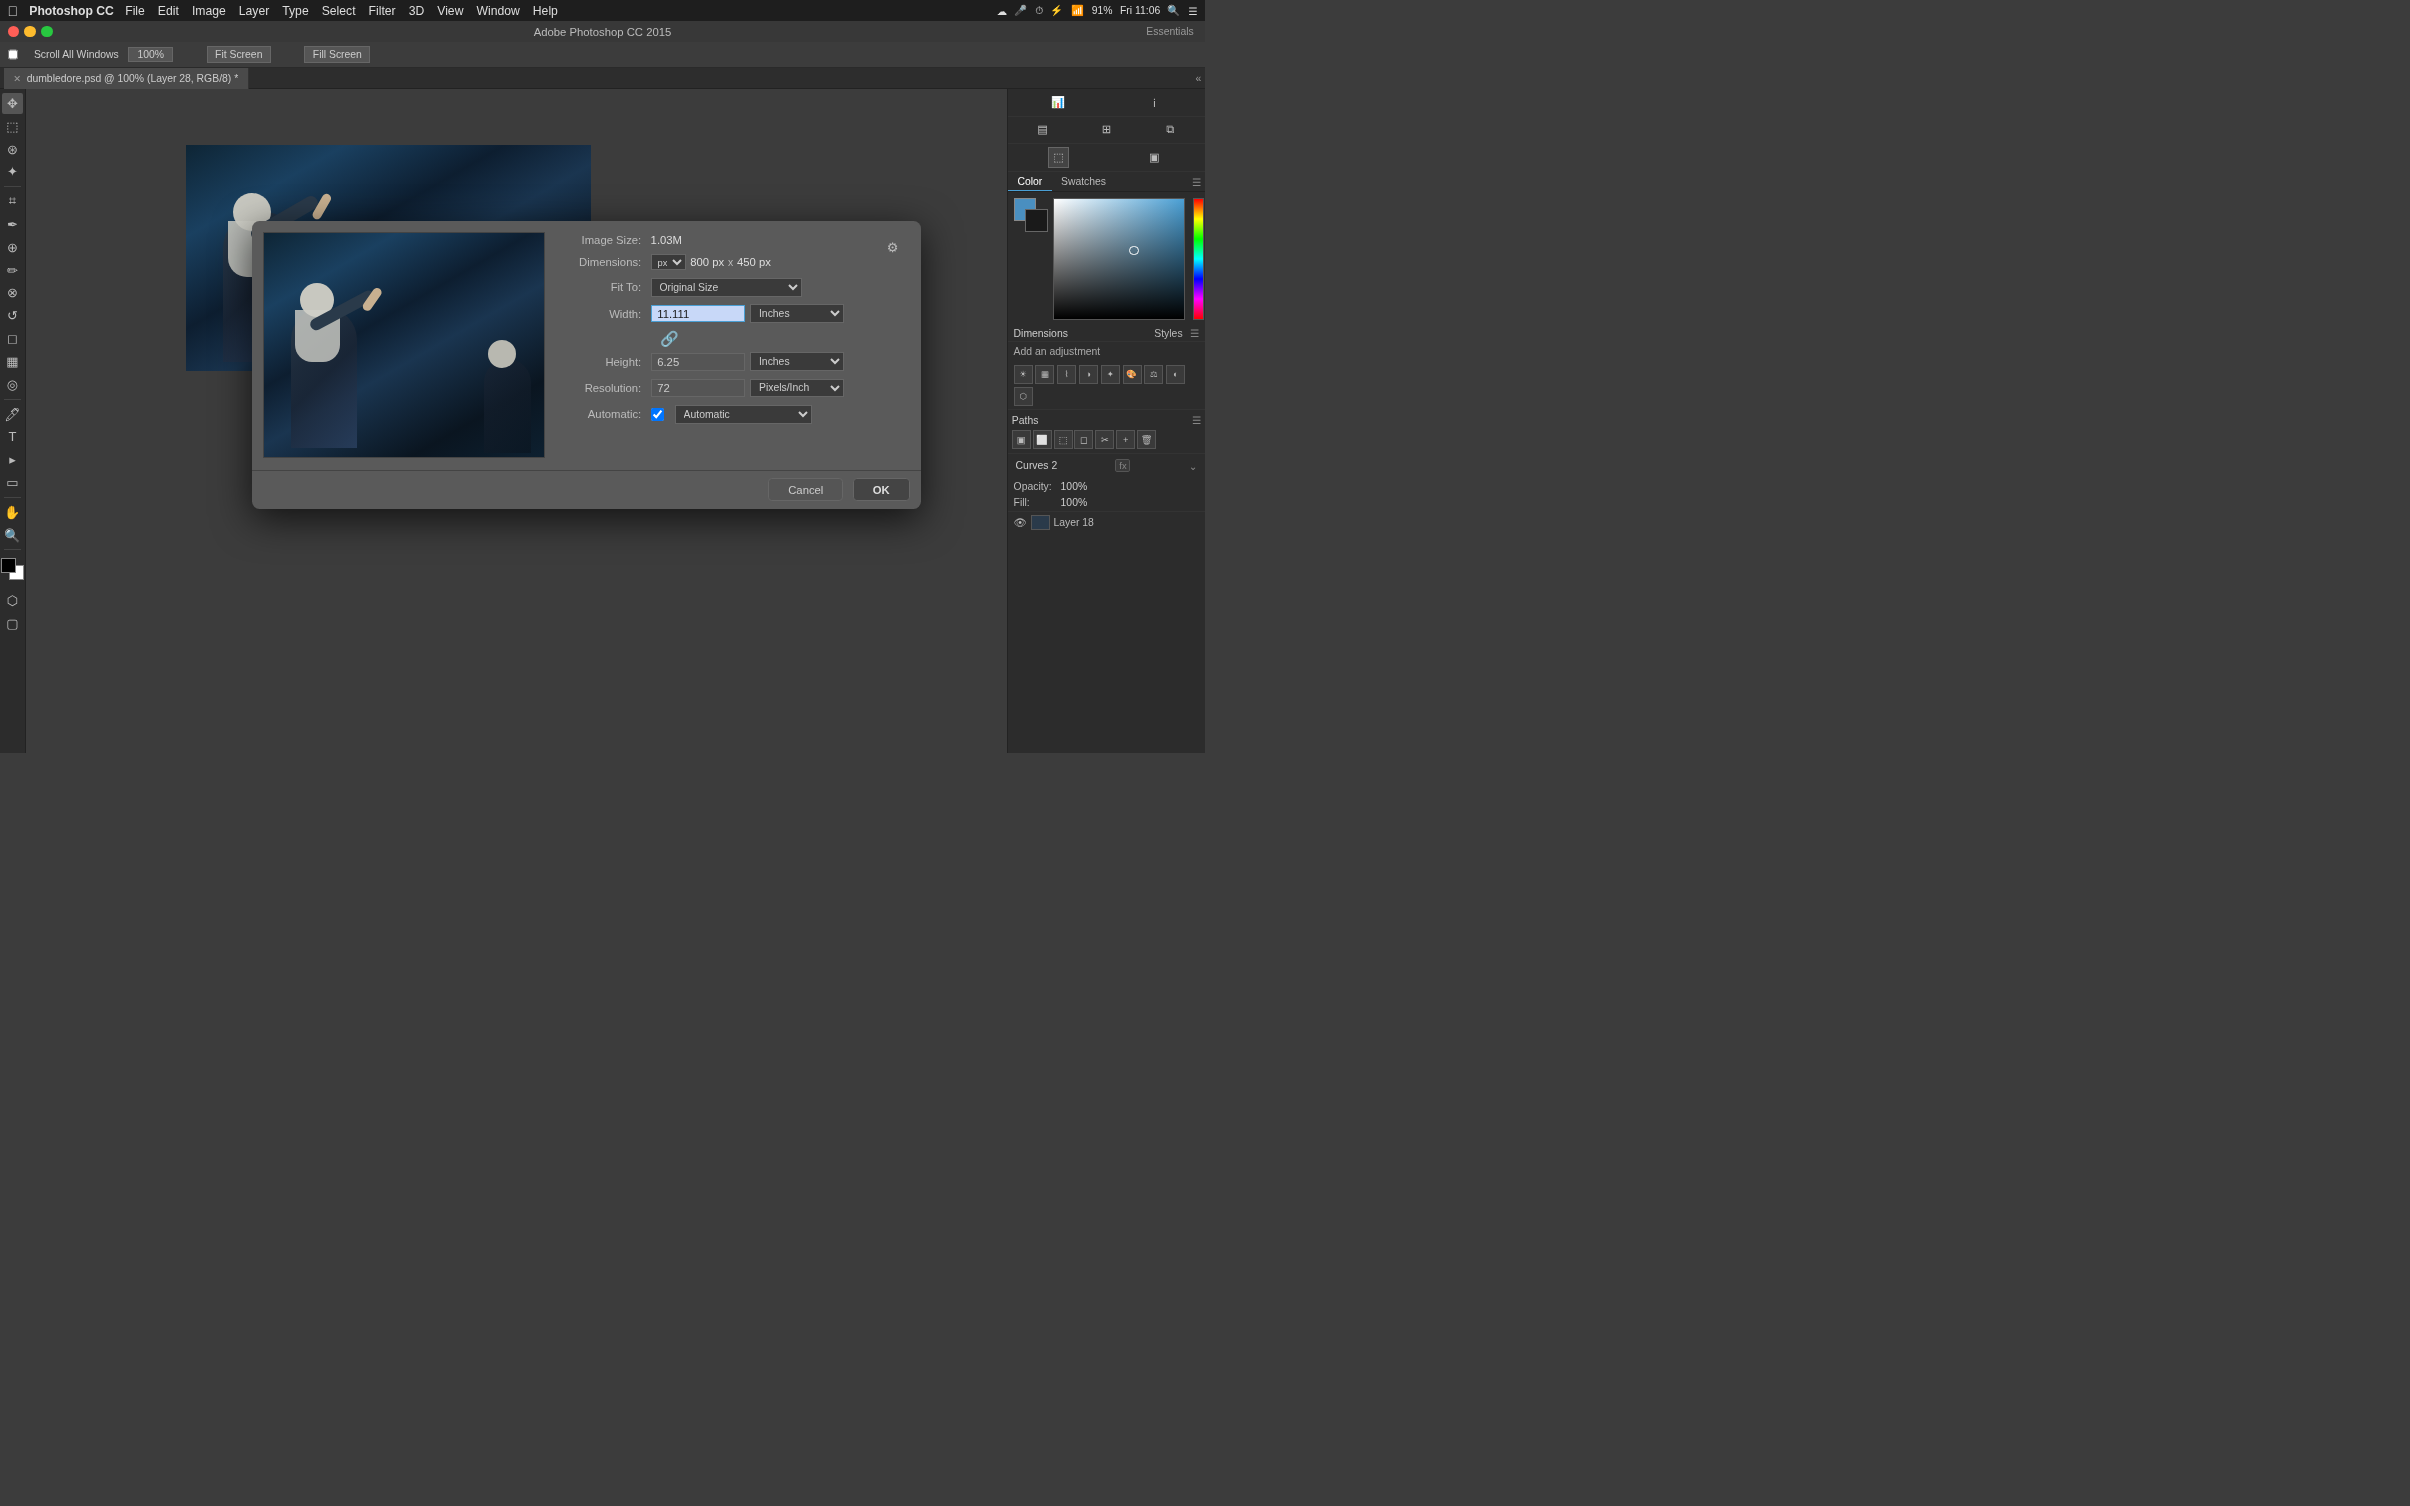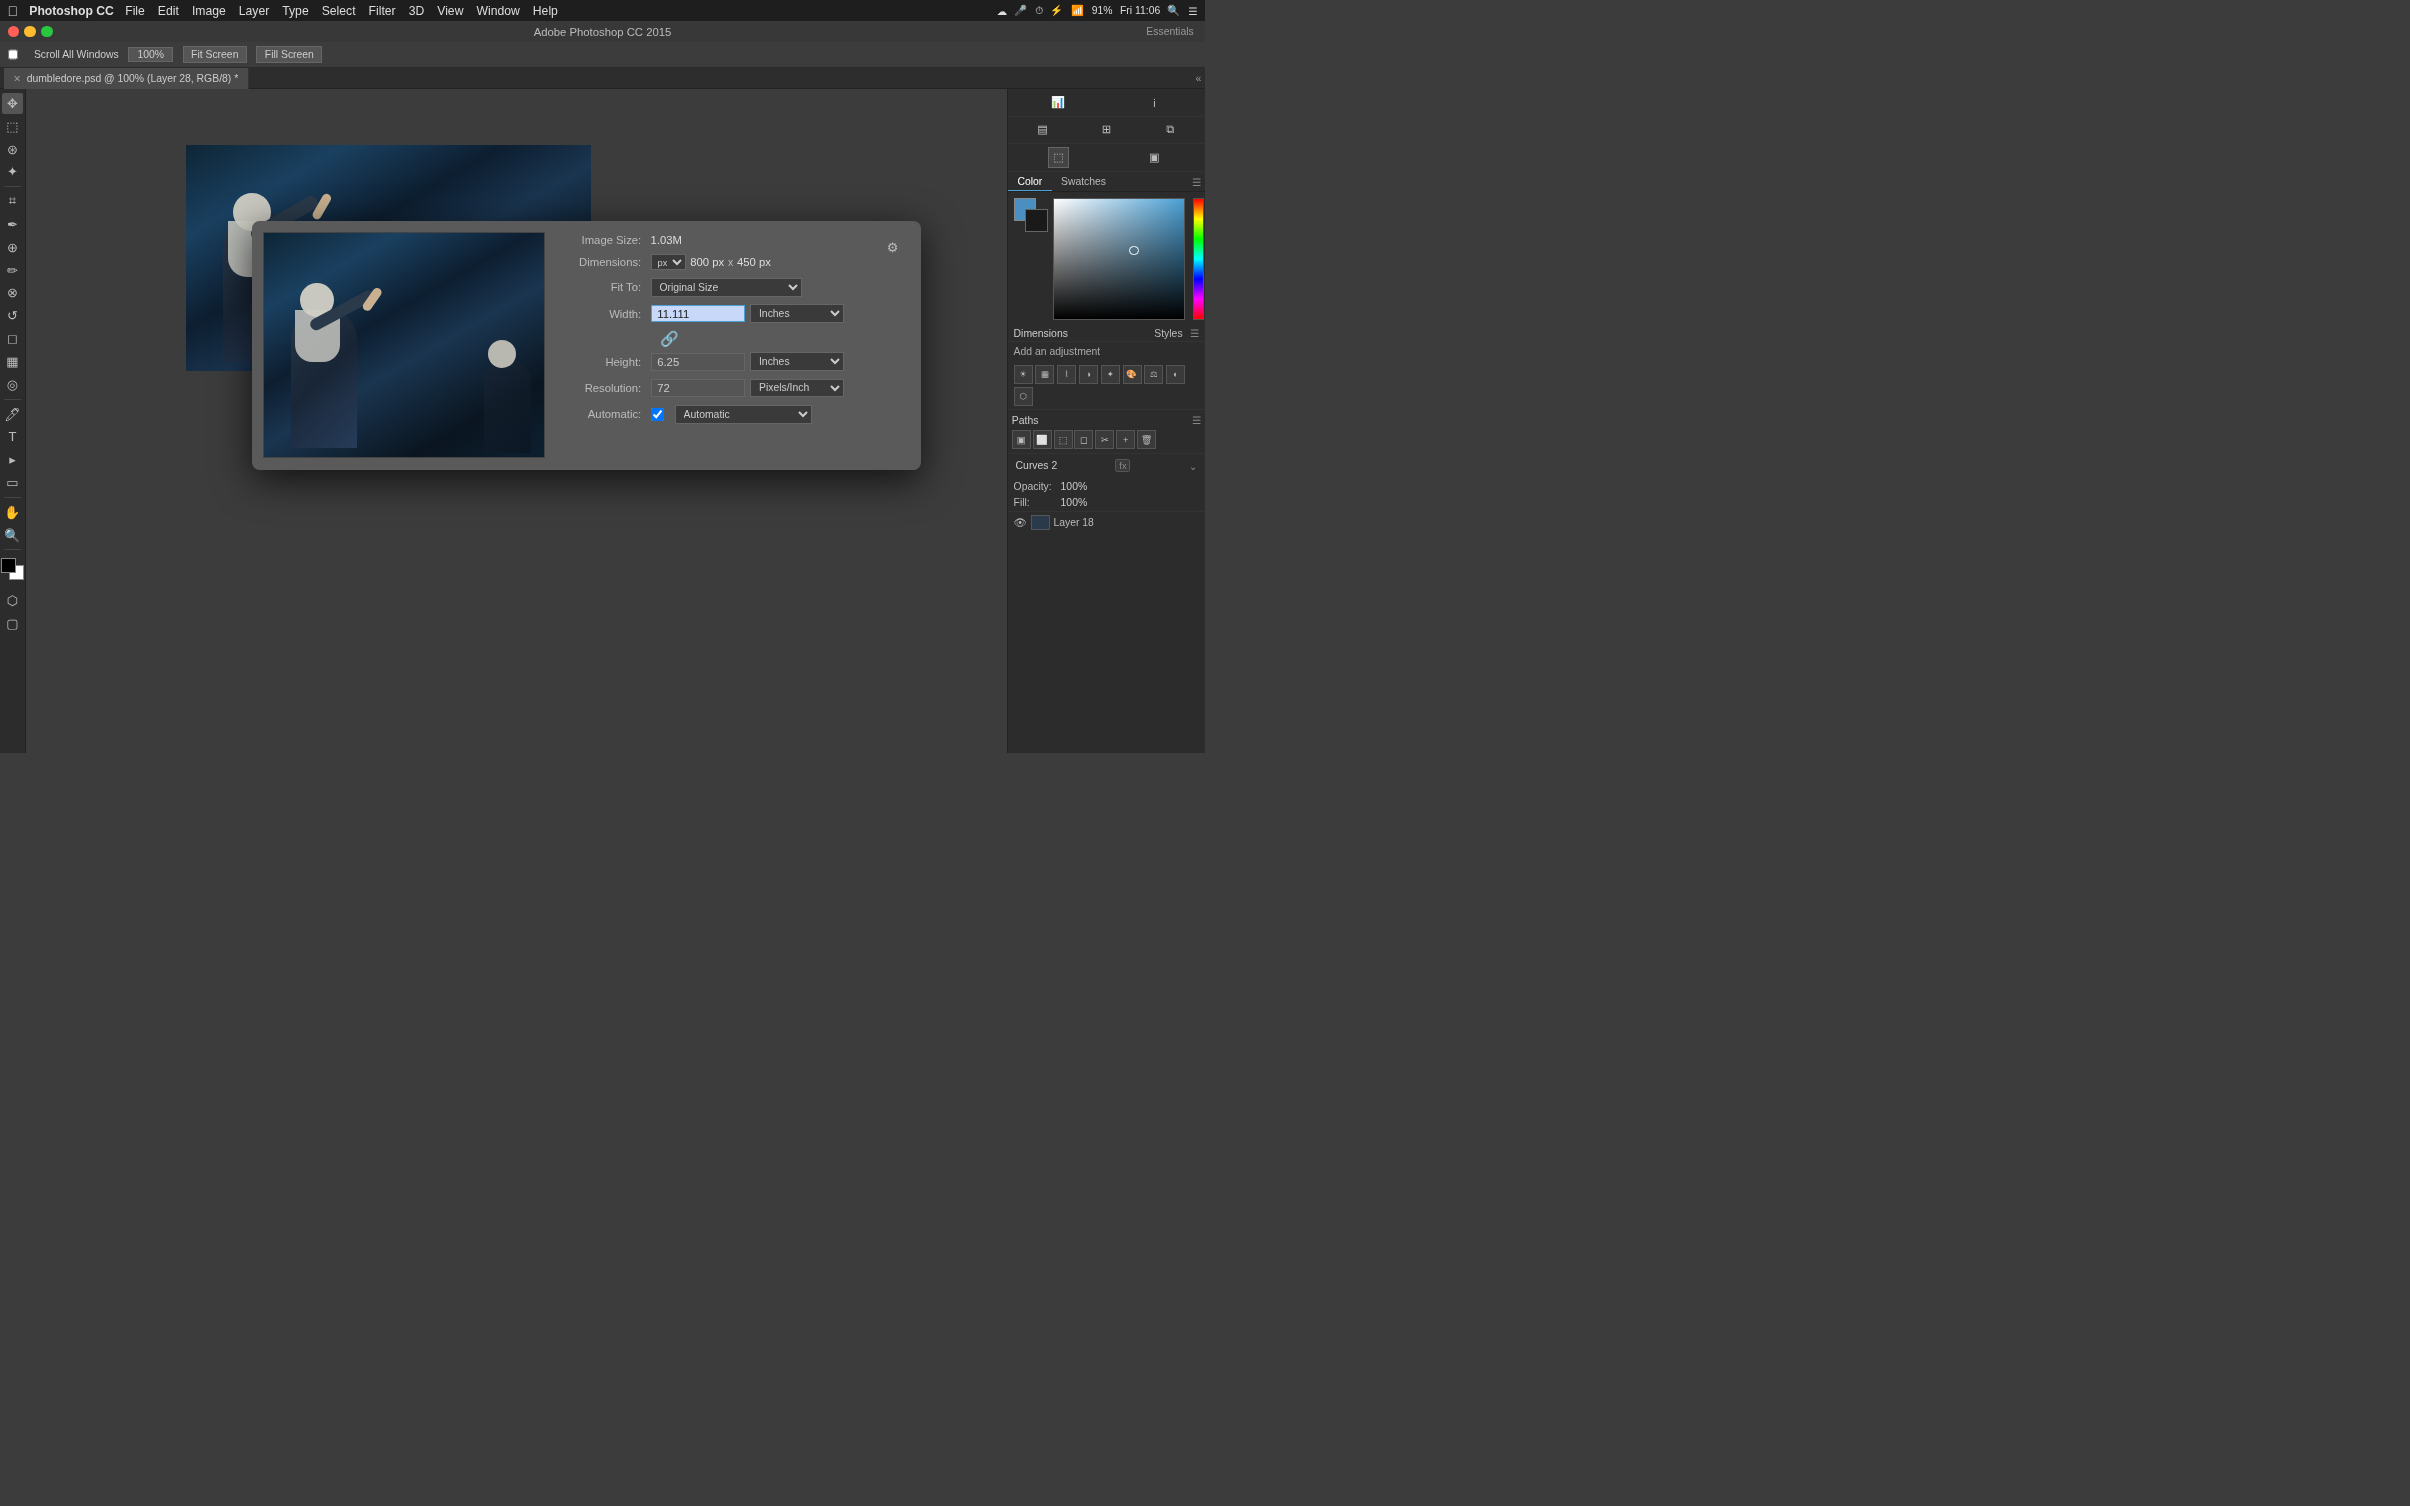--- a/index.html
+++ b/index.html
@@ -28,21 +28,21 @@
     .tl-green { background: #28c840; }
 
     
     .options-bar {
       width: 100%; height: 26px; background: #3c3c3c; border-bottom: 0.9px solid #2a2a2a;
       display: flex; align-items: center; padding: 0 7.5px; gap: 9.4px; font-size: 10.4px;
     }
     .options-bar label { display: flex; align-items: center; gap: 16px; cursor: pointer; }
     .options-bar input[type=checkbox] { width: 10.4px; height: 10.4px; }
     .options-bar .zoom-display { background: #555; border: 0.9px solid #666; color: #ccc; padding: 0.9px 5.6px; font-size: 10.4px; width: 45px; text-align: center; }
-    .options-btn { background: #555; border: 0.9px solid #666; color: #ccc; padding: 1.9px 7.5px; font-size: 10.4px; cursor: pointer; }
+    .options-btn { background: #555; border: 0.9px solid #666; color: #ccc; padding: 1.9px 7.5px; font-size: 10.4px; cursor: pointer; margin-left: 24px; }
 
     
     .tab-bar {
       width: 100%; height: 21px; background: #2d2d2d; display: flex; align-items: center;
       border-bottom: 0.9px solid #222; padding-left: 3.8px;
     }
     .tab { display: flex; align-items: center; background: #4a4a4a; padding: 1.9px 9.4px; font-size: 10.4px; color: #ccc; border-right: 0.9px solid #333; gap: 5.6px; height: 21px; }
     .tab .close-btn { color: #999; font-size: 9.4px; cursor: pointer; }
 
     
@@ -462,20 +462,24 @@
           <input type="checkbox" checked="" style="">
           <select class="dialog-select" style="width:137px;margin-left:5.6px;">
             <option>Automatic</option>
             <option>Preserve Details</option>
             <option>Bicubic Smoother</option>
           </select>
         </div>
       </div>
     </div>
 
+    <div class="dialog-buttons">
+      <button class="dialog-btn btn-cancel">Cancel</button>
+      <button class="dialog-btn btn-ok">OK</button>
+    </div>
   </div>
 </div>
 
 <div class="status-bar">
   <span>100%</span>
   <span style="font-size:11.3px;">⬆</span>
   <span>Doc: 1.03M/132.0M</span>
   <span style="margin-left:3.8px;font-size:10.4px;">›</span>
 </div>
 

